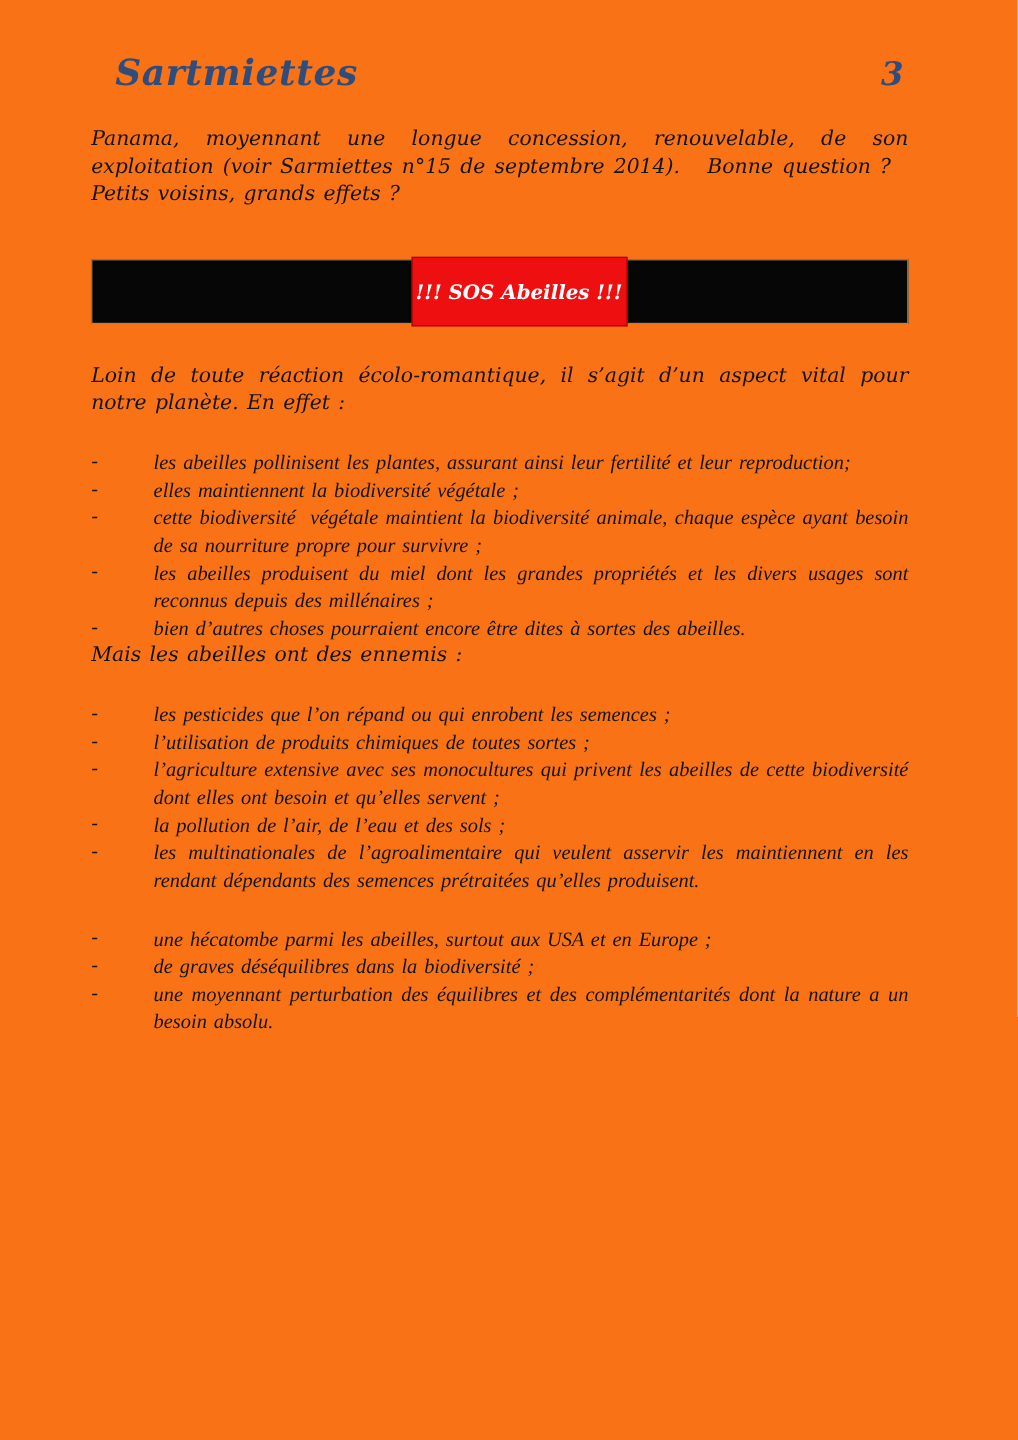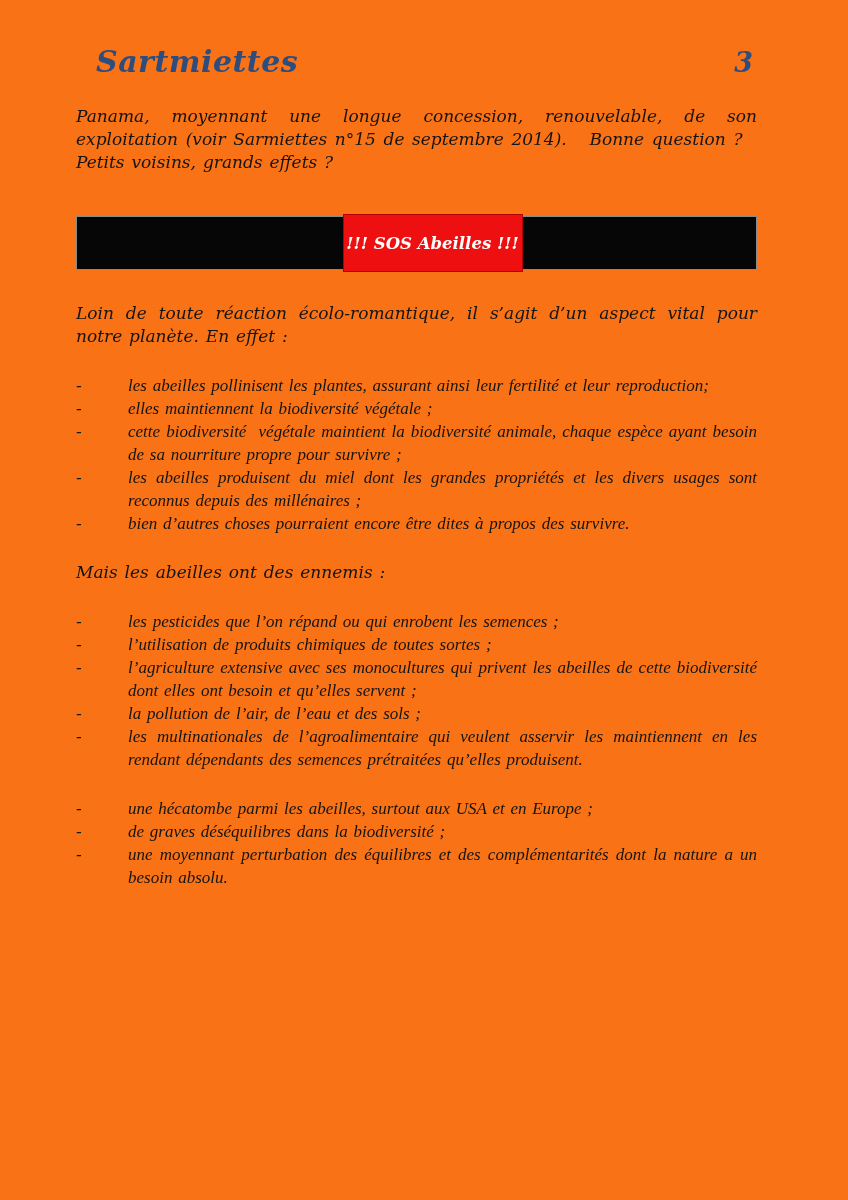--- a/index.html
+++ b/index.html
@@ -65,21 +65,21 @@
     box-sizing: border-box;
     margin-left: 16px;
   }
   .banner-label {
     color: #ffffff;
     font-weight: bold;
     font-size: 16.5px;
     white-space: nowrap;
   }
   .after-banner { margin-top: 32px; }
-  .gap { margin-top: 26px; }
+  .gap { }
   .list {
     list-style: none;
     margin: 26px 0 0 0;
     padding: 0;
   }
   .item { display: flex; }
   .dash {
     flex: 0 0 52px;
     width: 52px;
   }
@@ -125,21 +125,21 @@
       <li class="item">
         <span class="dash">-</span>
         <span class="itext">cette biodiversité&nbsp; végétale maintient la biodiversité animale, chaque espèce ayant besoin de sa nourriture propre pour survivre&nbsp;;</span>
       </li>
       <li class="item">
         <span class="dash">-</span>
         <span class="itext">les abeilles produisent du miel dont les grandes propriétés et les divers usages sont reconnus depuis des millénaires&nbsp;;</span>
       </li>
       <li class="item">
         <span class="dash">-</span>
-        <span class="itext">bien d’autres choses pourraient encore être dites à propos des survivre.</span>
+        <span class="itext">bien d’autres choses pourraient encore être dites à sortes des abeilles.</span>
       </li>
     </ul>
 
     <p class="para gap">Mais les abeilles ont des ennemis&nbsp;:</p>
 
     <ul class="list">
       <li class="item">
         <span class="dash">-</span>
         <span class="itext">les pesticides que l’on répand ou qui enrobent les semences&nbsp;;</span>
       </li>

